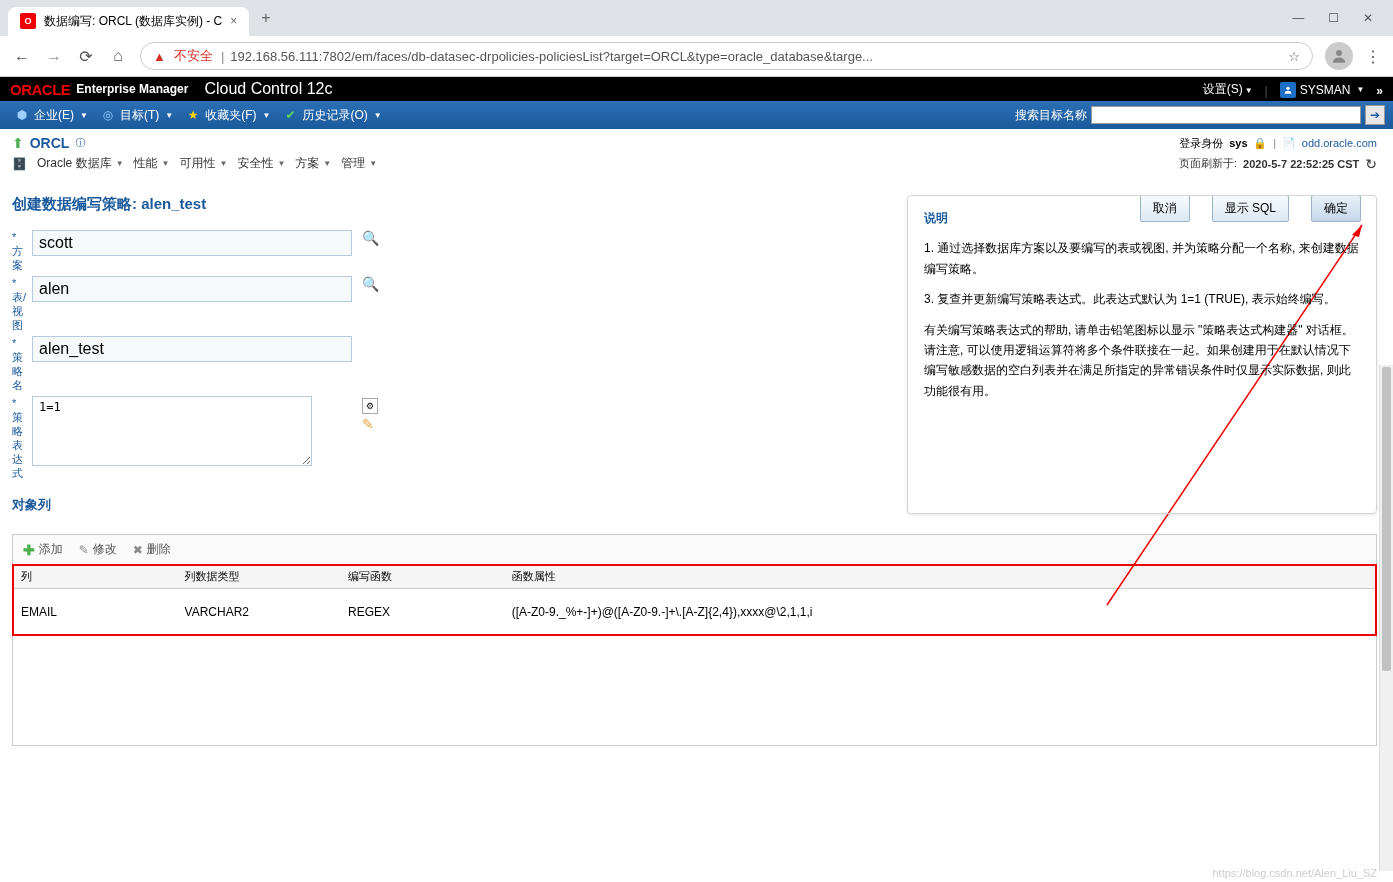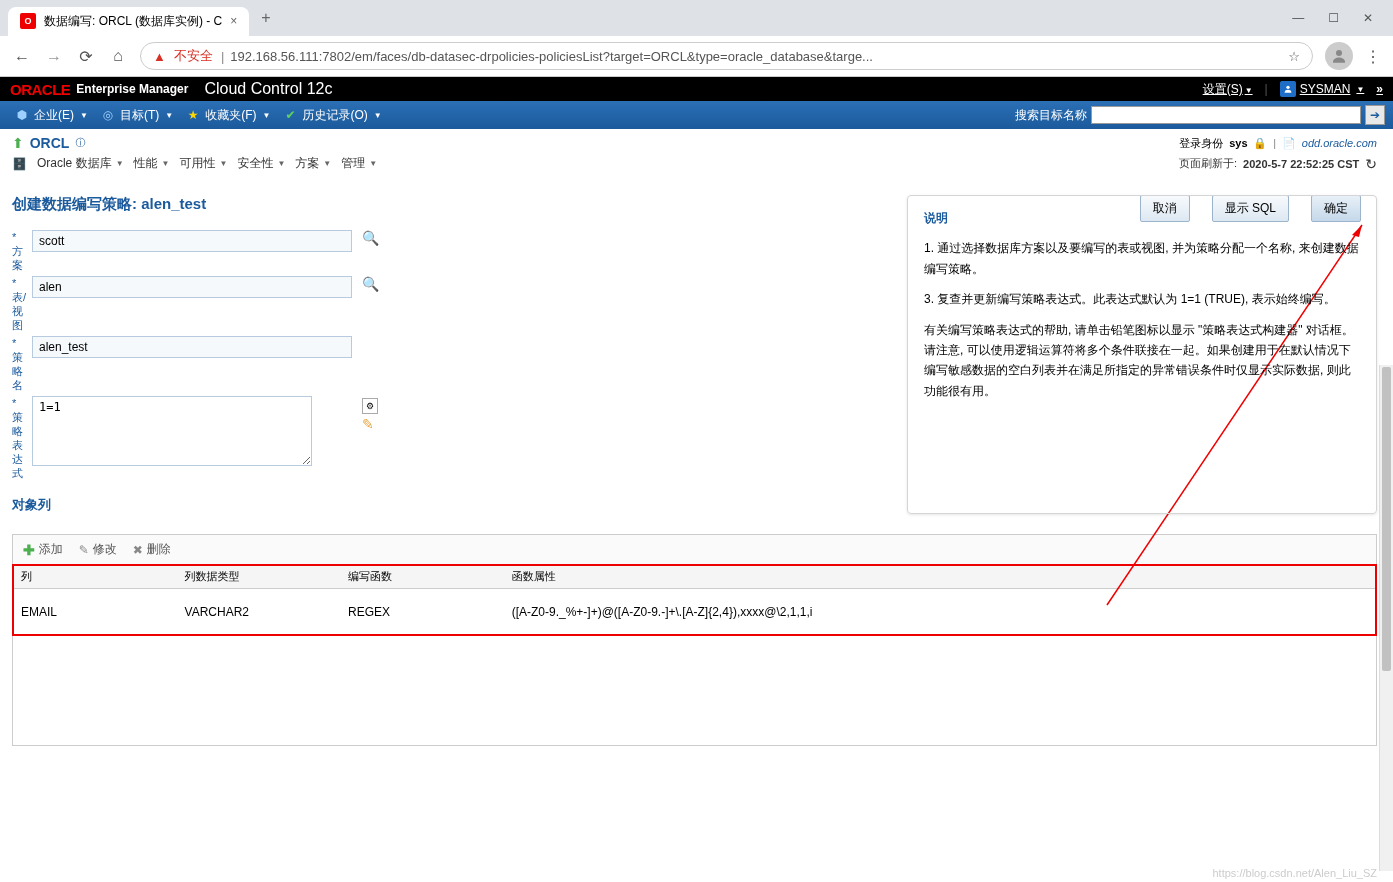--- a/index.html
+++ b/index.html
@@ -19,55 +19,55 @@
 .addr-warn { color: #d93025; margin-right: 8px; }
 .addr-insecure { color: #d93025; margin-right: 8px; }
 .addr-url { color: #555; flex: 1; white-space: nowrap; overflow: hidden; }
 .star-btn { color: #555; margin-left: 8px; cursor: pointer; }
 .profile-btn { width: 28px; height: 28px; border-radius: 50%; background: #ccc; display: flex; align-items: center; justify-content: center; }
 .menu-btn { font-size: 16px; color: #555; cursor: pointer; }
 
 .oracle-header { background: #000; color: #fff; display: flex; align-items: center; height: 24px; padding: 0 10px; font-size: 12px; }
 .oracle-logo { color: #e00; font-weight: bold; font-size: 15px; letter-spacing: -0.5px; margin-right: 6px; }
 .oracle-em { font-weight: bold; margin-right: 16px; }
-.oracle-right { margin-left: auto; display: flex; align-items: center; gap: 12px; text-decoration: underline; }
+.oracle-right { margin-left: auto; display: flex; align-items: flex-end; gap: 12px; }
 .user-badge { display: inline-flex; align-items: center; gap: 4px; }
 .user-icon { width: 16px; height: 16px; background: #1e6ec8; border-radius: 2px; display: inline-flex; align-items: center; justify-content: center; }
 .chevron { font-size: 8px; margin-left: 2px; }
 
 .oracle-menubar { background: linear-gradient(#2b6fb5, #1b5a9c); color: #fff; display: flex; align-items: center; height: 28px; padding: 0 8px; font-size: 12px; }
 .menu-item { display: flex; align-items: center; gap: 4px; padding: 0 6px; cursor: pointer; }
 .menu-icon { width: 16px; height: 16px; display: inline-flex; align-items: center; justify-content: center; }
 .star-yellow { color: #ffd700; }
 .tick-green { color: #5fd35f; }
 .search-right { margin-left: auto; display: flex; align-items: center; gap: 4px; }
 .search-input { width: 270px; height: 18px; border: 1px solid #999; padding: 1px 4px; font-size: 11px; }
 .search-go { width: 20px; height: 20px; background: #e8e8e8; border: 1px solid #999; display: inline-flex; align-items: center; justify-content: center; cursor: pointer; color: #1b5a9c; }
 
 .page-body { position: relative; padding: 6px 16px 6px 12px; height: calc(882px - 36px - 40px - 24px - 28px); }
 .orcl-header { display: flex; align-items: center; gap: 6px; }
 .up-arrow { color: #4caf50; font-size: 14px; }
 .orcl-title { color: #1b5a9c; font-weight: bold; font-size: 14px; }
 .info-icon { color: #1b5a9c; font-size: 10px; }
 .login-right { margin-left: auto; display: flex; align-items: center; gap: 6px; font-size: 11px; }
 .lock-icon { color: #e8a33d; }
-.link-text { color: #1b5a9c; font-style: italic; }
+.link-text { color: #1b5a9c; }
 
 .db-menubar { display: flex; align-items: center; gap: 10px; padding: 4px 0; font-size: 12px; color: #333; border-bottom: 1px solid transparent; }
 .db-menu-item { display: flex; align-items: center; gap: 2px; cursor: pointer; }
 .refresh-right { margin-left: auto; display: flex; align-items: center; gap: 6px; font-size: 11px; }
 .refresh-icon { color: #333; cursor: pointer; font-size: 14px; }
 
 .content-row { display: flex; gap: 8px; margin-top: 8px; position: relative; justify-content: space-between; }
 .left-panel { flex: 0 0 auto; }
 .page-title { color: #1b5a9c; font-size: 15px; font-weight: bold; margin-bottom: 16px; }
 .form-table { display: grid; grid-template-columns: 20px 330px 30px; row-gap: 4px; align-items: start; }
 .form-label { color: #1b5a9c; font-size: 11px; writing-mode: horizontal-tb; line-height: 14px; }
 .req { color: #1b5a9c; }
-.form-input { width: 320px; border: 1px solid #b8cadd; padding: 3px 6px; font-size: 12px; background: #f5f9fc; }
+.form-input { width: 320px; border: 1px solid #b8cadd; padding: 3px 6px; font-size: 16px; background: #f5f9fc; }
 .form-textarea { width: 280px; height: 70px; border: 1px solid #b8cadd; padding: 3px 6px; font-size: 12px; background: #fff; resize: both; }
 .mag-icon { color: #6a8db2; cursor: pointer; font-size: 14px; }
 .pencil-icon { color: #e8a33d; cursor: pointer; font-size: 14px; }
 .builder-icon { display: inline-block; width: 16px; height: 16px; border: 1px solid #aaa; font-size: 9px; text-align: center; line-height: 14px; cursor: pointer; }
 
 .action-buttons { position: absolute; right: 16px; top: 0; display: flex; gap: 22px; }
 .btn { border: 1px solid #9bb4cc; background: linear-gradient(#f7fafd, #dde8f2); padding: 4px 12px; font-size: 12px; cursor: pointer; border-radius: 2px; }
 .btn.primary { background: linear-gradient(#e8f0f8, #c5d8ea); }
 
 .description-box { border: 1px solid #d5d5d5; border-radius: 4px; padding: 12px 16px; width: 470px; font-size: 12px; line-height: 1.7; box-shadow: 0 1px 3px rgba(0,0,0,0.1); }

